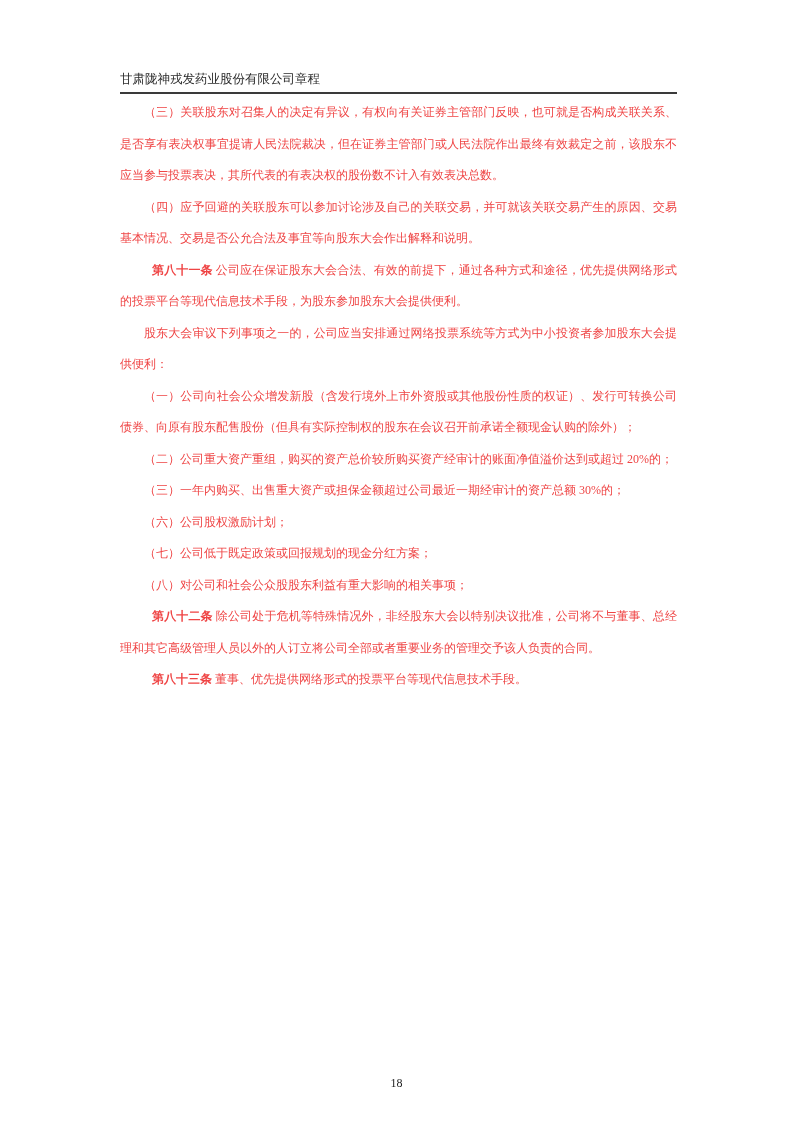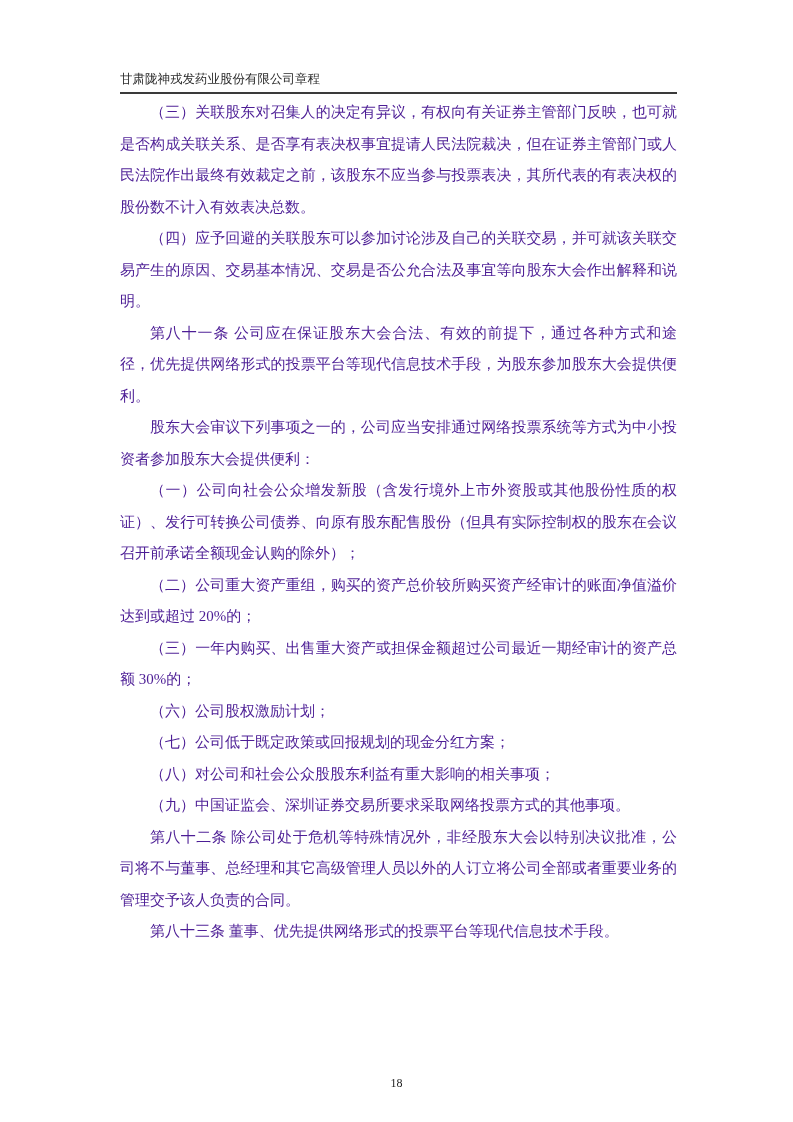--- a/index.html
+++ b/index.html
@@ -28,27 +28,27 @@
     padding-bottom: 4px;
     border-bottom: 2px solid #3a3a3a;
     white-space: nowrap;
     margin-top: 16px;
   }
   .content {
     position: absolute;
     left: 120px;
     top: 97px;
     width: 557px;
-    font-size: 15px;
+    font-size: 12px;
     line-height: 31.5px;
     text-align: justify;
-    color: #4c1d95;
+    color: #ef4444;
   }
   .para { text-indent: 2em; }
-  .article-no { font-weight: normal; }
+  .article-no { font-weight: bold; margin-left: 8px; }
   .footer {
     position: absolute;
     left: 0;
     top: 1076px;
     width: 793px;
     text-align: center;
     font-size: 12px;
     color: #222222;
   }
 </style>
@@ -64,21 +64,20 @@
       <div class="para"><span>（三）关联股东对召集人的决定有异议，有权向有关证券主管部门反映，也可就是否构成关联关系、是否享有表决权事宜提请人民法院裁决，但在证券主管部门或人民法院作出最终有效裁定之前，该股东不应当参与投票表决，其所代表的有表决权的股份数不计入有效表决总数。</span></div>
       <div class="para"><span>（四）应予回避的关联股东可以参加讨论涉及自己的关联交易，并可就该关联交易产生的原因、交易基本情况、交易是否公允合法及事宜等向股东大会作出解释和说明。</span></div>
       <div class="para"><span class="article-no">第八十一条</span> <span>公司应在保证股东大会合法、有效的前提下，通过各种方式和途径，优先提供网络形式的投票平台等现代信息技术手段，为股东参加股东大会提供便利。</span></div>
       <div class="para"><span>股东大会审议下列事项之一的，公司应当安排通过网络投票系统等方式为中小投资者参加股东大会提供便利：</span></div>
       <div class="para"><span>（一）公司向社会公众增发新股（含发行境外上市外资股或其他股份性质的权证）、发行可转换公司债券、向原有股东配售股份（但具有实际控制权的股东在会议召开前承诺全额现金认购的除外）；</span></div>
       <div class="para"><span>（二）公司重大资产重组，购买的资产总价较所购买资产经审计的账面净值溢价达到或超过 20%的；</span></div>
       <div class="para"><span>（三）一年内购买、出售重大资产或担保金额超过公司最近一期经审计的资产总额 30%的；</span></div>
       <div class="para"><span>（六）公司股权激励计划；</span></div>
       <div class="para"><span>（七）公司低于既定政策或回报规划的现金分红方案；</span></div>
       <div class="para"><span>（八）对公司和社会公众股股东利益有重大影响的相关事项；</span></div>
-      <div class="para"><span>（九）中国证监会、深圳证券交易所要求采取网络投票方式的其他事项。</span></div>
       <div class="para"><span class="article-no">第八十二条</span> <span>除公司处于危机等特殊情况外，非经股东大会以特别决议批准，公司将不与董事、总经理和其它高级管理人员以外的人订立将公司全部或者重要业务的管理交予该人负责的合同。</span></div>
       <div class="para"><span class="article-no">第八十三条</span> <span>董事、优先提供网络形式的投票平台等现代信息技术手段。</span></div>
     </div>
 
   <div class="footer">
     <span>18</span>
   </div>
 </div>
 
 </body></html>

